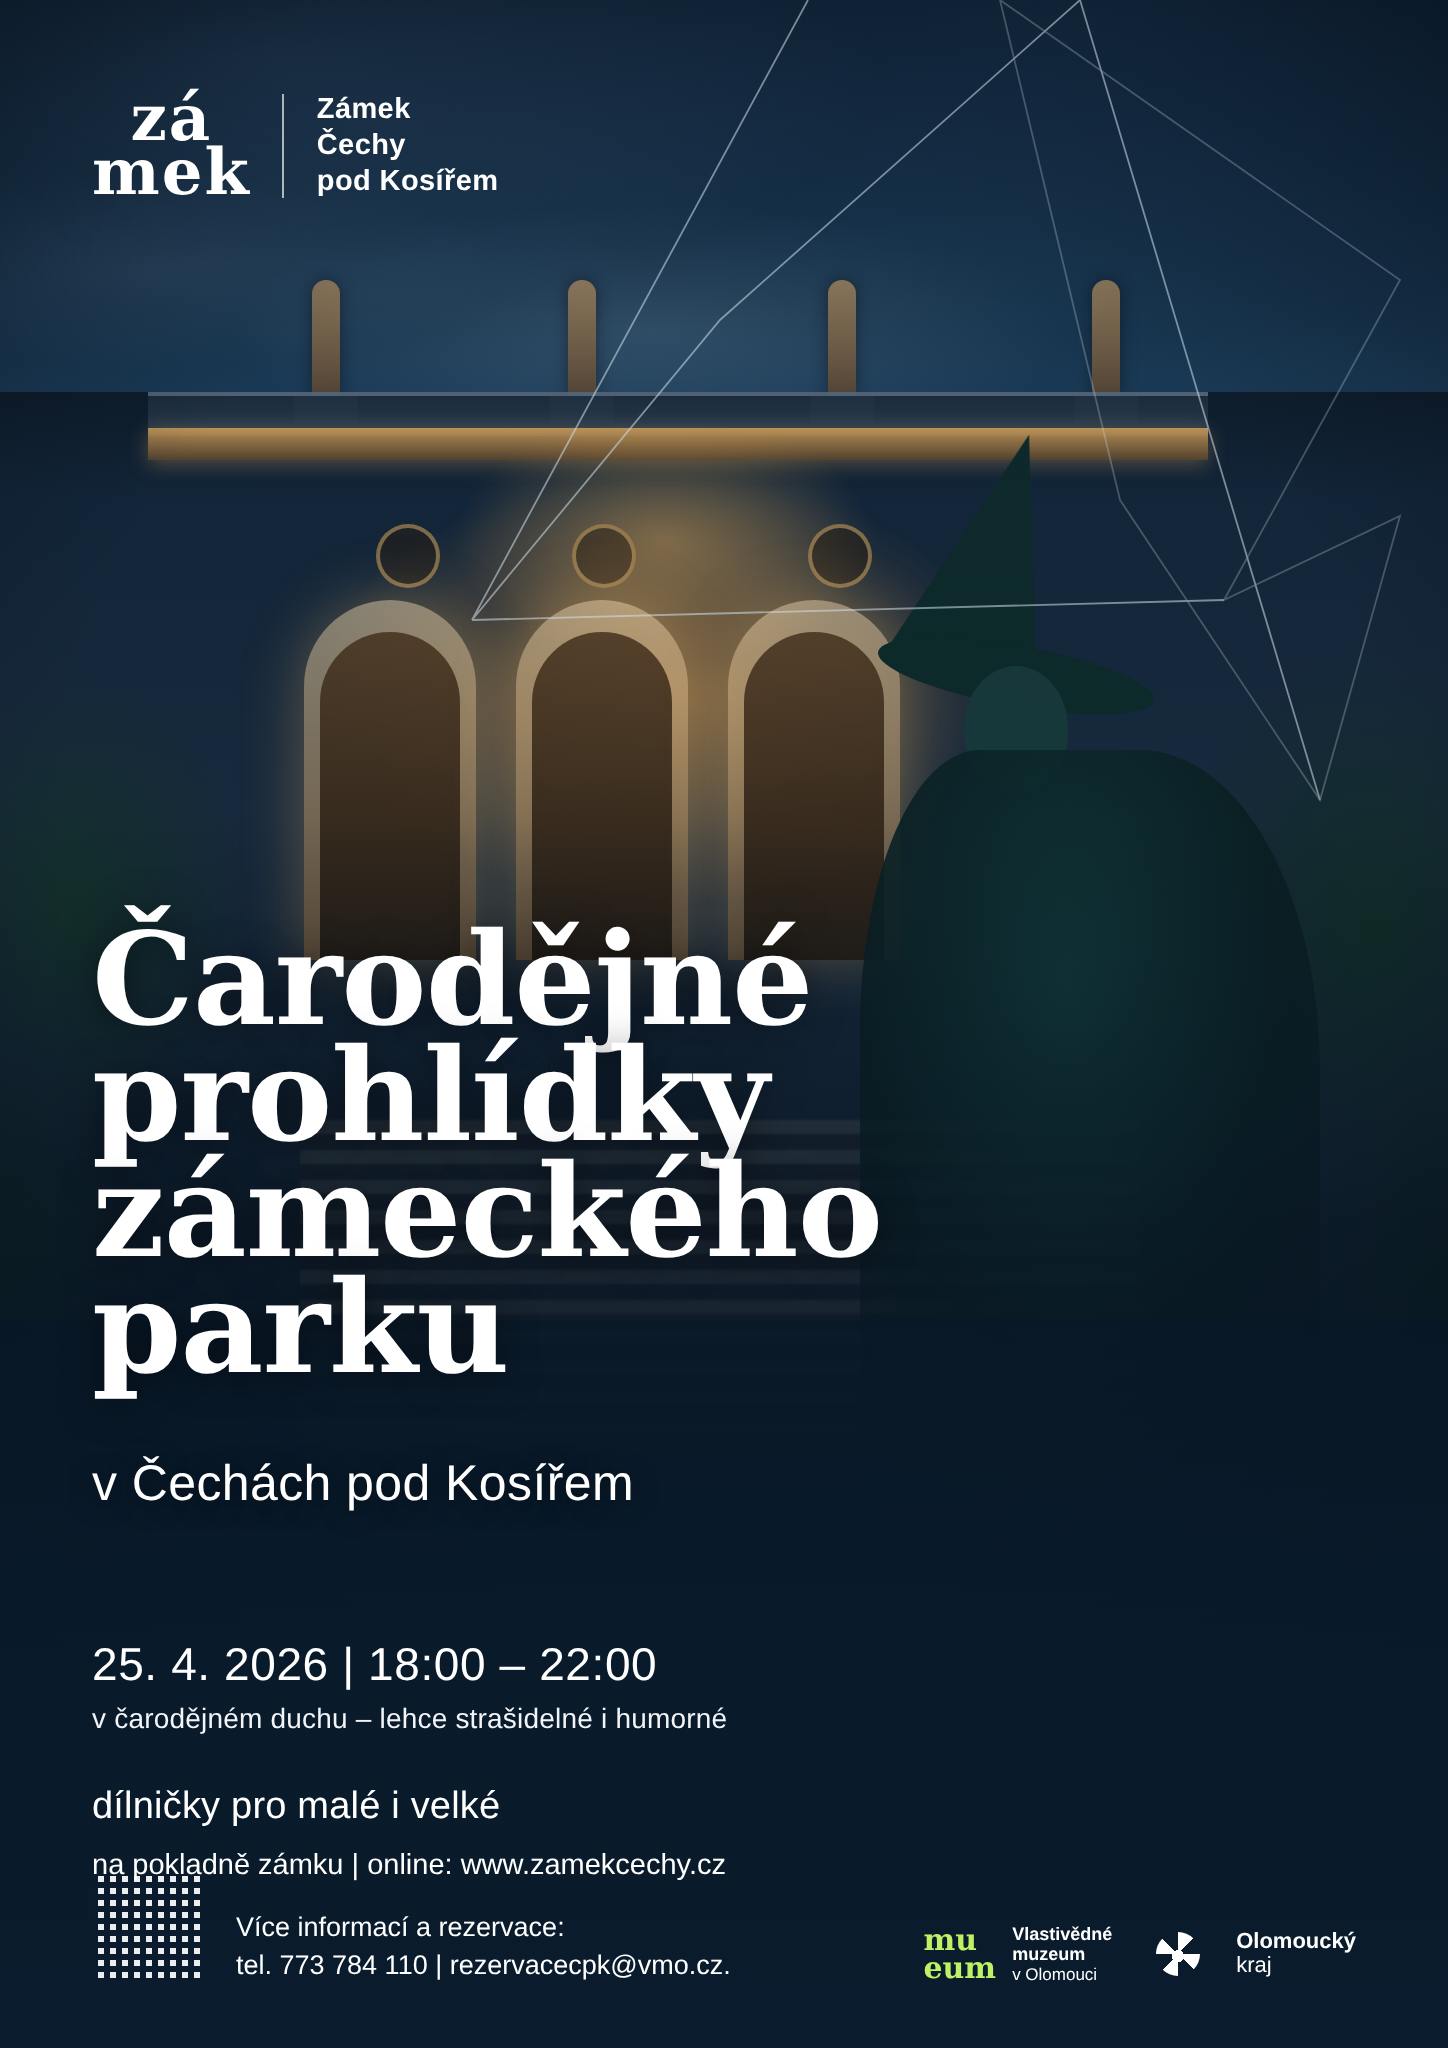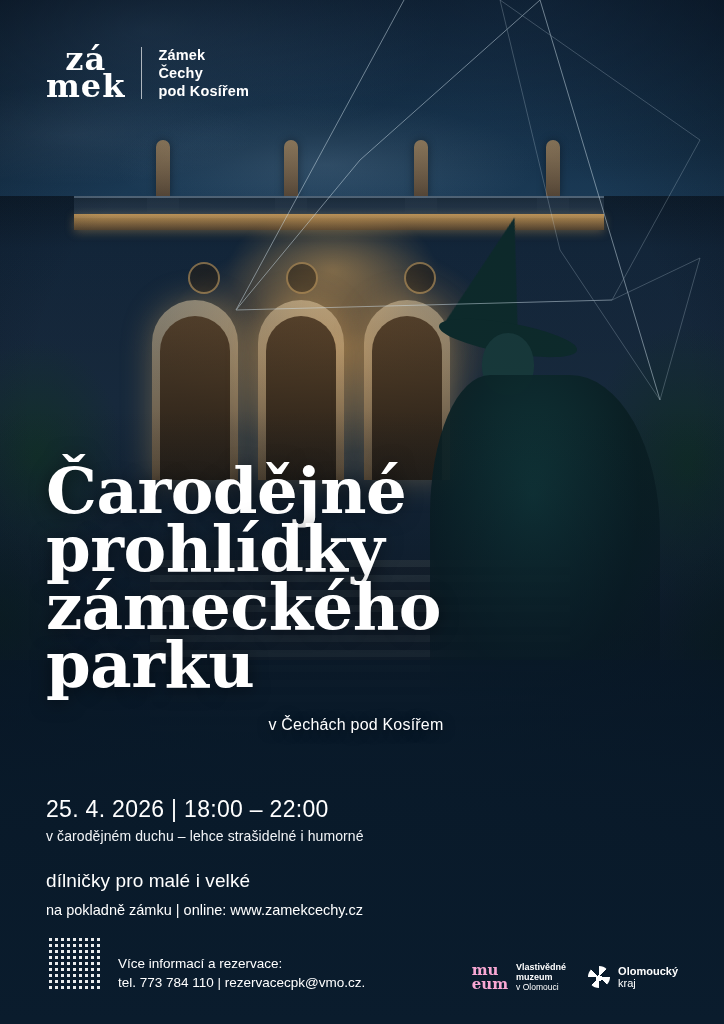--- a/index.html
+++ b/index.html
@@ -212,26 +212,25 @@
   .headline {
     font-family: "DejaVu Serif", serif;
     font-weight: 700;
     font-size: 64px;
     line-height: 58px;
     letter-spacing: -0.5px;
     margin: 0;
     text-shadow: 0 2px 18px rgba(0,0,0,0.5);
   }
   .subhead {
-    font-size: 16px;
+    font-size: 25px;
     font-weight: 400;
-    margin-top: 22px;
+    margin-top: 34px;
     letter-spacing: 0.2px;
     text-shadow: 0 2px 12px rgba(0,0,0,0.5);
-    text-align: center;
   }
   .datetime {
     font-size: 23px;
     font-weight: 400;
     margin-top: 62px;
     letter-spacing: 0.3px;
   }
   .prog-main {
     font-size: 19px;
     margin-top: 28px;
@@ -293,32 +292,32 @@
   .museum-logo {
     display: flex;
     align-items: center;
     gap: 8px;
   }
   .museum-mark {
     font-family: "DejaVu Serif", serif;
     font-weight: 700;
     font-size: 15px;
     line-height: 14px;
-    color: #f9a8d4;
+    color: #bef264;
   }
   .museum-text {
     font-size: 8.5px;
     line-height: 10px;
     color: #ffffff;
   }
   .museum-text .big { font-weight: 700; font-size: 9px; }
   .region-logo {
     display: flex;
     align-items: center;
-    gap: 8px;
+    gap: 18px;
   }
   .region-leaf {
     width: 22px; height: 22px;
     background: radial-gradient(circle at 50% 55%, #ffffff 0 3px, transparent 3px),
                 conic-gradient(from 0deg, #ffffff 0 12%, transparent 12% 25%, #ffffff 25% 37%, transparent 37% 50%, #ffffff 50% 62%, transparent 62% 75%, #ffffff 75% 87%, transparent 87% 100%);
     border-radius: 50%;
   }
   .region-text {
     font-size: 11px;
     line-height: 12px;

